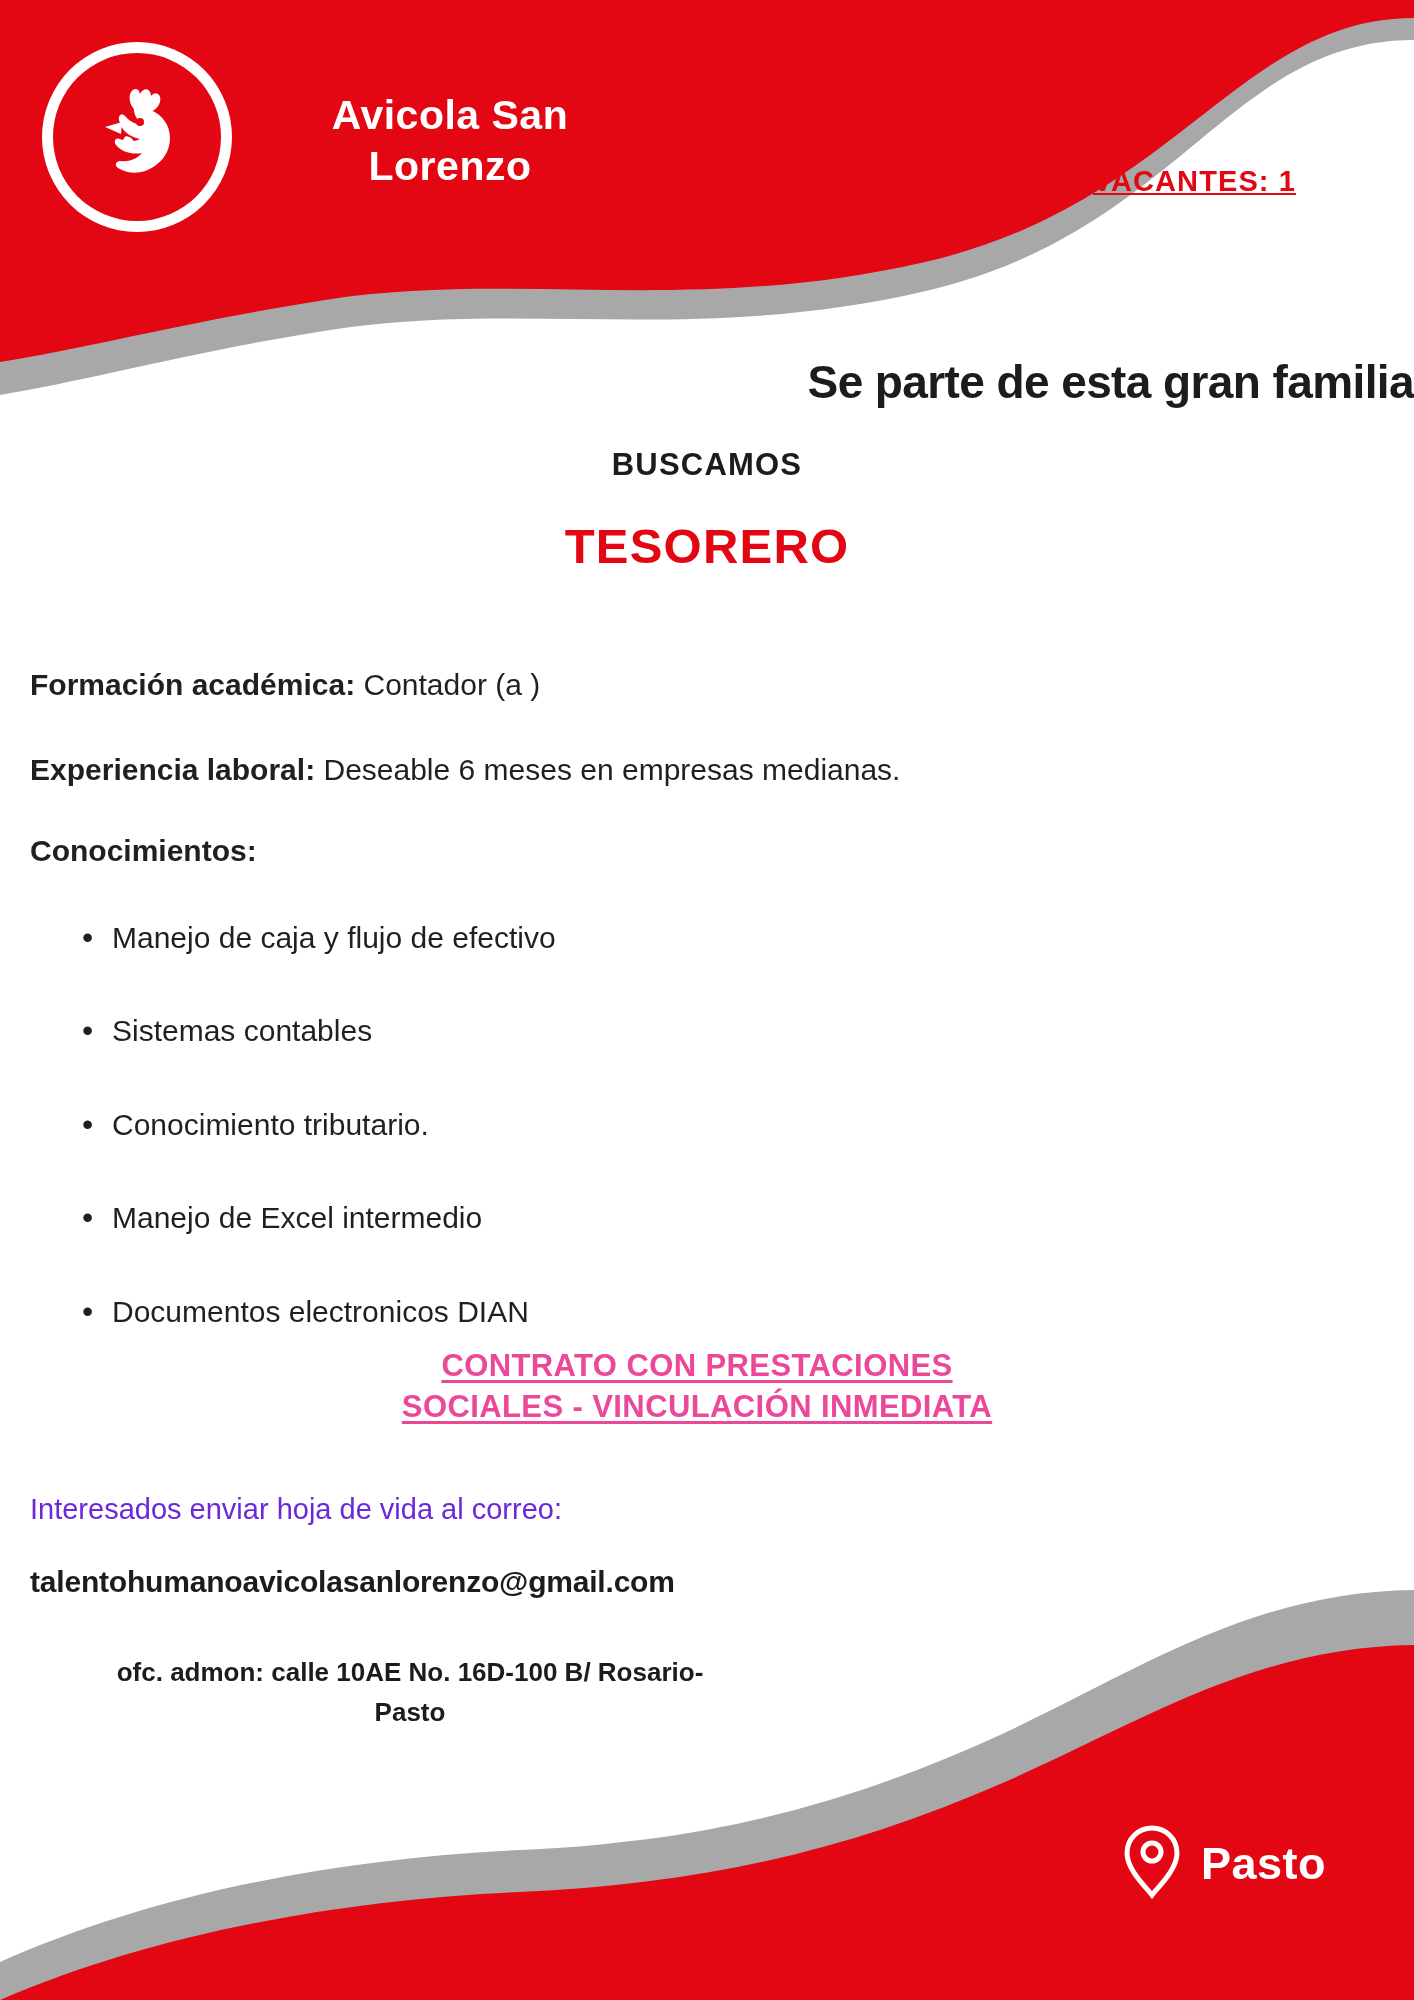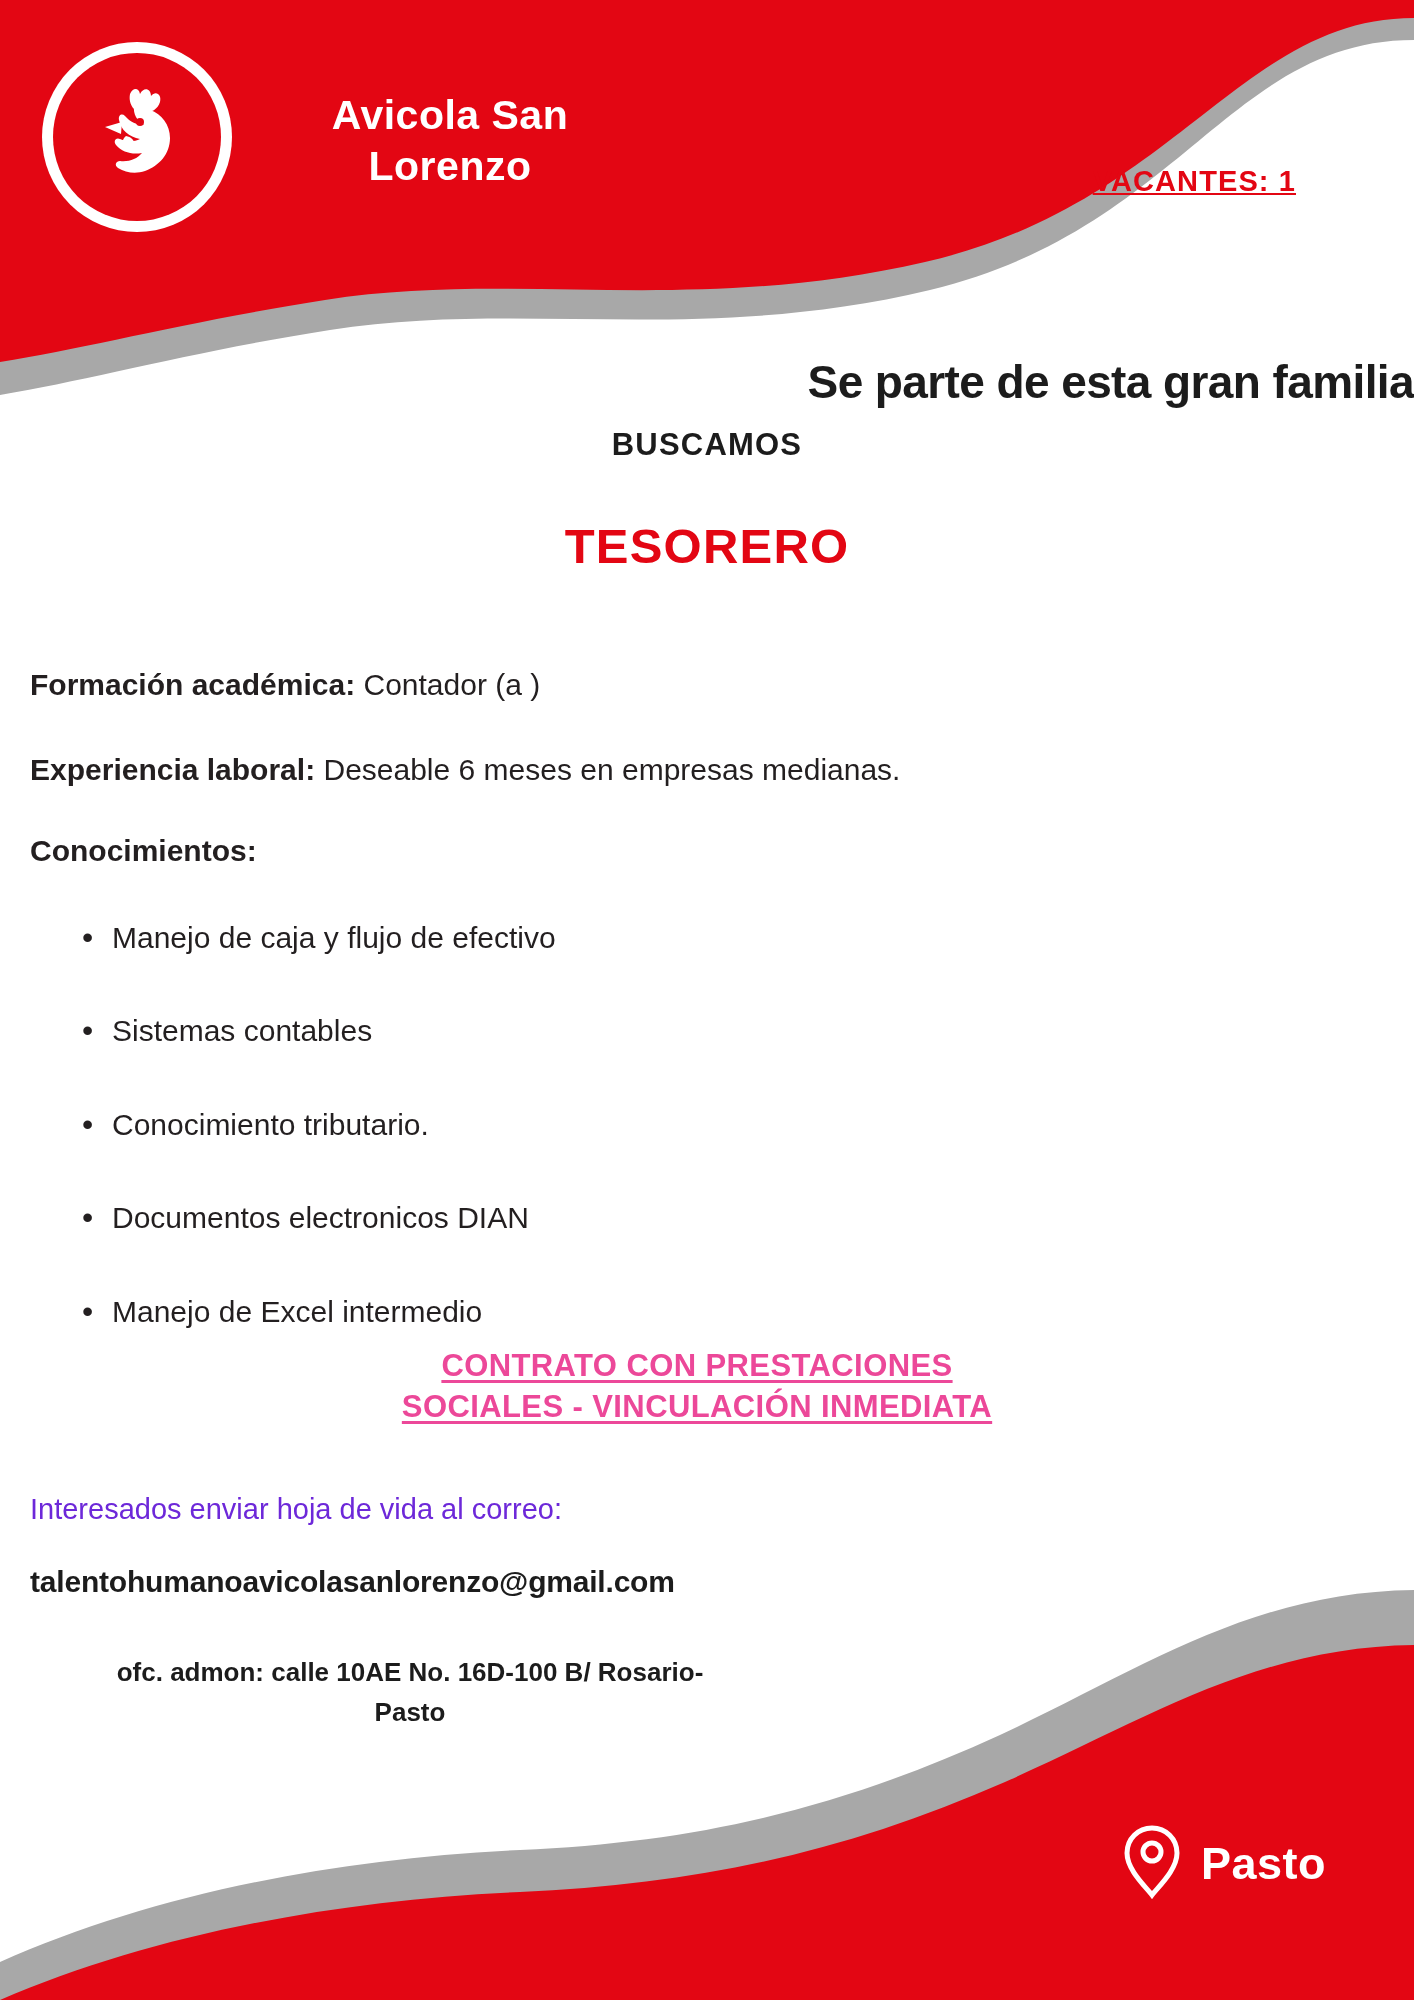--- a/index.html
+++ b/index.html
@@ -111,21 +111,21 @@
     left: 0;
     width: 1414px;
     text-align: right;
     font-size: 46px;
     font-weight: bold;
     letter-spacing: -0.6px;
     color: #1c1c1c;
   }
   .buscamos {
     position: absolute;
-    top: 427px;
+    top: 447px;
     left: 0;
     width: 1414px;
     text-align: center;
     font-size: 31px;
     font-weight: bold;
     letter-spacing: 1.2px;
     color: #1c1c1c;
   }
   .puesto {
     position: absolute;
@@ -316,22 +316,22 @@
     <div class="field-row">
       <span class="lbl">Experiencia laboral:</span><span class="val"> Deseable 6 meses en empresas medianas.</span>
     </div>
 
     <div>
       <div class="know-title">Conocimientos:</div>
       <ul class="know-list">
         <li>Manejo de caja y flujo de efectivo</li>
         <li>Sistemas contables</li>
         <li>Conocimiento tributario.</li>
+        <li>Manejo de Excel intermedio</li>
         <li>Documentos electronicos DIAN</li>
-        <li>Manejo de Excel intermedio</li>
       </ul>
     </div>
   </div>
 
   <div class="contrato">
     <span>CONTRATO CON PRESTACIONES</span><br>
     <span>SOCIALES - VINCULACIÓN INMEDIATA</span>
   </div>
 
   <div class="interesados">Interesados enviar hoja de vida al correo:</div>

